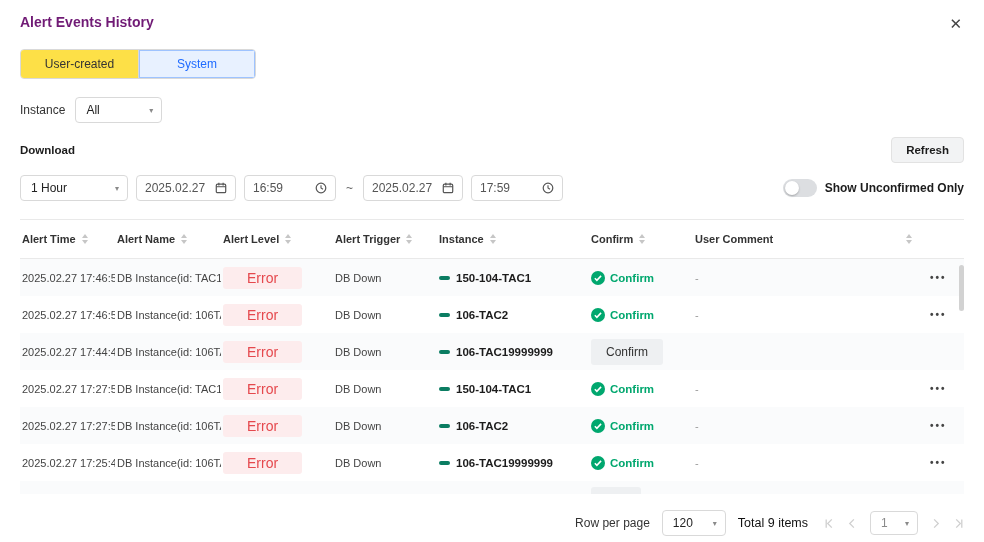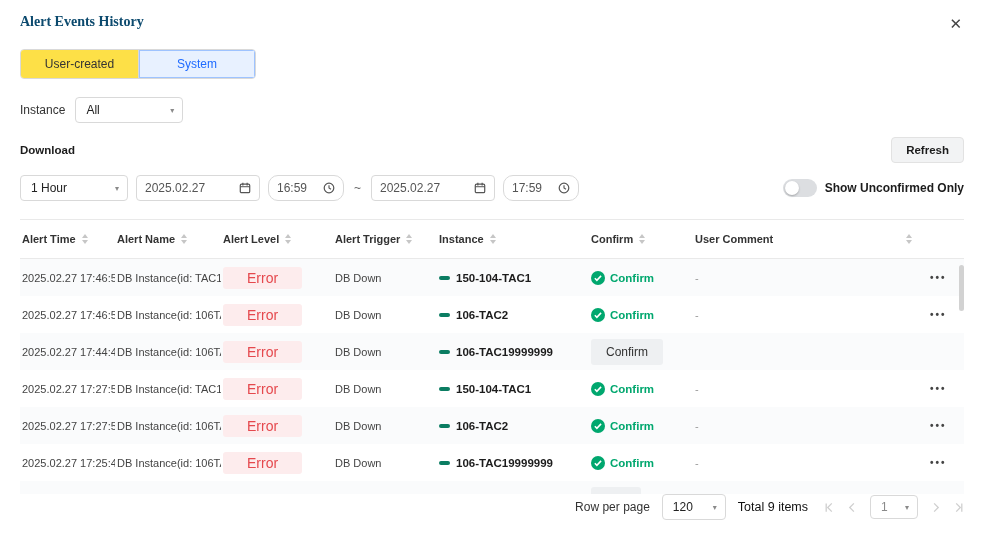--- a/index.html
+++ b/index.html
@@ -6,52 +6,52 @@
   html,body { margin:0; padding:0; }
   body {
     width:984px; height:542px; overflow:hidden;
     background:#fff; color:#222;
     font-family:"Liberation Sans", sans-serif;
   }
   .modal { position:relative; width:100%; height:100%; padding:14px 20px; }
 
   
   .titlebar { display:flex; justify-content:space-between; align-items:flex-start; }
-  .title { font-size:14px; font-weight:700; color:#0c4a6e;font-family:Liberation Serif, serif; }
+  .title { font-size:14px; font-weight:700; color:#701a75; }
   .close-btn { background:none; border:0; font-size:15px; color:#444; cursor:pointer; line-height:1; padding:2px; }
 
   
   .tabs { margin-top:16px; display:inline-flex; border:1px solid #d9d9d9; border-radius:4px; overflow:hidden; }
   .tab { width:117px; padding:7px 0; text-align:center; font-size:12px; background:#fde047; border:0; color:#333; cursor:pointer; }
   .tab + .tab { border-left:1px solid #d9d9d9; }
   .tab.active { background:#e8f1ff; color:#1f6bff; box-shadow: inset 0 0 0 1px #9ec3ff; }
 
   
   .instance-row { margin-top:18px; display:flex; align-items:center; gap:10px; font-size:12px; color:#333; }
   .select { display:inline-flex; align-items:center; justify-content:space-between; gap:12px;
             border:1px solid #d9d9d9; border-radius:4px; height:26px; padding:0 8px 0 10px;
             font-size:12px; background:#fff; color:#222; cursor:pointer; }
   .caret { color:#8a8a8a; font-size:8px; }
-  .instance-select { width:108px; }
+  .instance-select { width:87px; }
 
   
   .actions-row { margin-top:14px; display:flex; align-items:center; gap:10px; }
   .btn { height:26px; border-radius:4px; font-size:11.5px; padding:0 12px; cursor:pointer; }
   .btn-download { background:#fff; border:0; color:#1c1c1c; font-weight:700; padding-left:0; }
   .btn-confirm-all { background:#1f6bff; border:0; color:#fff; font-weight:700; }
   .btn-refresh { margin-left:auto; background:#f2f3f4; border:1px solid #e2e2e2; color:#1c1c1c; font-weight:700; padding:0 14px; }
 
   
   .filter-row { margin-top:12px; display:flex; align-items:center; gap:8px; }
   .range-select { width:108px; }
   .input { display:flex; align-items:center; justify-content:space-between; gap:6px;
            border:1px solid #d9d9d9; border-radius:4px; height:26px; padding:0 8px;
            font-size:12px; color:#555; background:#fff; }
-  .input-date { width:124px; }
-  .input-time { width:76px;border-radius:10px; }
+  .input-date { width:100px; }
+  .input-time { width:92px; }
   .tilde { color:#666; font-size:12px; margin:0 2px; }
   .icon-svg { display:block; }
   .toggle-wrap { margin-left:auto; display:flex; align-items:center; gap:8px; font-size:12px; font-weight:700; color:#1c1c1c; }
   .toggle { width:34px; height:18px; background:#dcdee1; border-radius:10px; position:relative; border:0; cursor:pointer; padding:0; }
   .knob { position:absolute; left:2px; top:2px; width:14px; height:14px; background:#fff; border-radius:50%; box-shadow:0 1px 2px rgba(0,0,0,.25); }
 
   
   .table { margin-top:18px; position:relative; }
   .trow { display:grid; grid-template-columns:95px 106px 112px 104px 152px 104px 1fr 42px; align-items:center; }
   .thead { border-top:1px solid #e9e9e9; border-bottom:1px solid #e9e9e9; height:40px; }
@@ -68,21 +68,21 @@
   .inst { display:flex; align-items:center; gap:6px; font-weight:700; font-size:11.5px; color:#1c1c1c; }
   .dash { width:11px; height:4px; border-radius:2px; background:#0b7d62; flex:none; }
   .confirmed { display:flex; align-items:center; gap:5px; color:#00a76e; font-weight:700; font-size:11.5px; background:none; border:0; cursor:pointer; padding:0; }
   .confirm-btn { background:#eef0f2; border:0; border-radius:3px; font-size:12px; color:#333; padding:6px 15px; cursor:pointer; }
   .comment { color:#999; }
   .dots { background:none; border:0; font-size:10px; letter-spacing:2px; color:#444; font-weight:700; cursor:pointer; }
   .partial { height:13px; overflow:hidden; }
   .scroll-thumb { position:absolute; right:0; top:46px; width:5px; height:46px; background:#d2d2d2; border-radius:3px; }
 
   
-  .pagination { display:flex; align-items:center; justify-content:flex-end; gap:12px; font-size:12px; color:#333; }
+  .pagination { margin-top:16px; display:flex; align-items:center; justify-content:flex-end; gap:12px; font-size:12px; color:#333; }
   .rpp-select { width:64px; }
   .total { font-size:12.5px; color:#111; }
   .pager { display:flex; align-items:center; gap:12px; margin-left:4px; }
   .pager-btn { background:none; border:0; padding:0; cursor:default; display:flex; align-items:center; }
   .page-select { width:48px; height:24px; color:#8a8a8a; }
 </style>
 </head>
 <body>
 
 <div class="modal">

